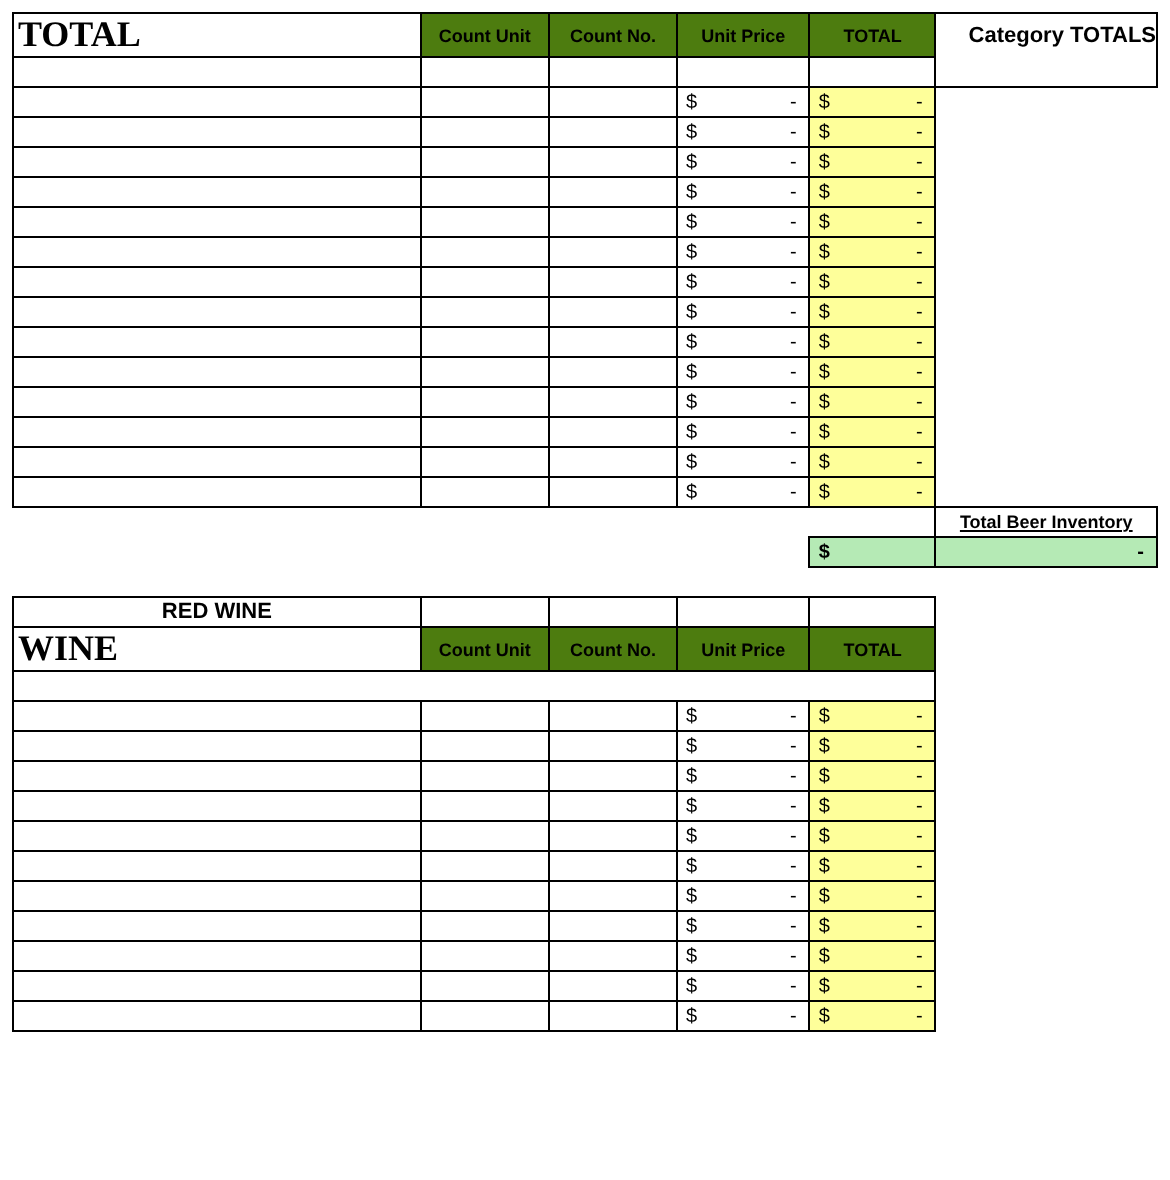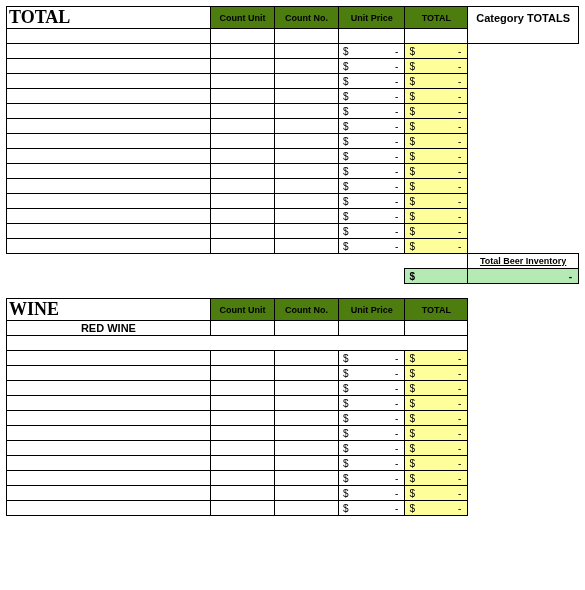--- a/index.html
+++ b/index.html
@@ -40,21 +40,21 @@
   .col-header {
     font-weight: bold;
     font-size: 9px;
     text-align: center;
     border: 1px solid #000;
     background: #4d7c0f;
   }
   .cat-header {
     font-weight: bold;
     font-size: 11px;
-    text-align: center;
+    text-align: right;
   }
   .unit-cell {
     text-align: center;
   }
   .price-cell {
     position: relative;
     text-align: left;
     padding-left: 4px;
     padding-right: 6px;
   }
@@ -347,34 +347,34 @@
   <tr>
     <td class="no-border" style="border-bottom:1px solid #000;"></td>
     <td class="no-border" style="border-bottom:1px solid #000;"></td>
     <td class="no-border" style="border-bottom:1px solid #000;"></td>
     <td class="no-border" style="border-bottom:1px solid #000;"></td>
     <td class="no-border" style="border-bottom:1px solid #000;"></td>
     <td class="no-border"></td>
   </tr>
 
   <tr>
+    <td class="sub-title">RED WINE</td>
+    <td></td>
+        <td></td>
+        <td></td>
+        <td></td>
+    <td class="no-border"></td>
+  </tr>
+
+  <tr>
     <td class="section-title">WINE</td>
     <td class="col-header">Count Unit</td>
     <td class="col-header">Count No.</td>
     <td class="col-header">Unit Price</td>
     <td class="col-header">TOTAL</td>
-    <td class="no-border"></td>
-  </tr>
-
-  <tr>
-    <td class="sub-title">RED WINE</td>
-    <td></td>
-        <td></td>
-        <td></td>
-        <td></td>
     <td class="no-border"></td>
   </tr>
   <tr>
     <td class="no-border" style="border-left:1px solid #000;border-top:1px solid #000;border-bottom:1px solid #000;"></td>
     <td class="no-border" style="border-top:1px solid #000;border-bottom:1px solid #000;"></td>
     <td class="no-border" style="border-top:1px solid #000;border-bottom:1px solid #000;"></td>
     <td class="no-border" style="border-top:1px solid #000;border-bottom:1px solid #000;"></td>
     <td class="no-border" style="border-top:1px solid #000;border-bottom:1px solid #000;border-right:1px solid #000;"></td>
     <td class="no-border"></td>
   </tr>

